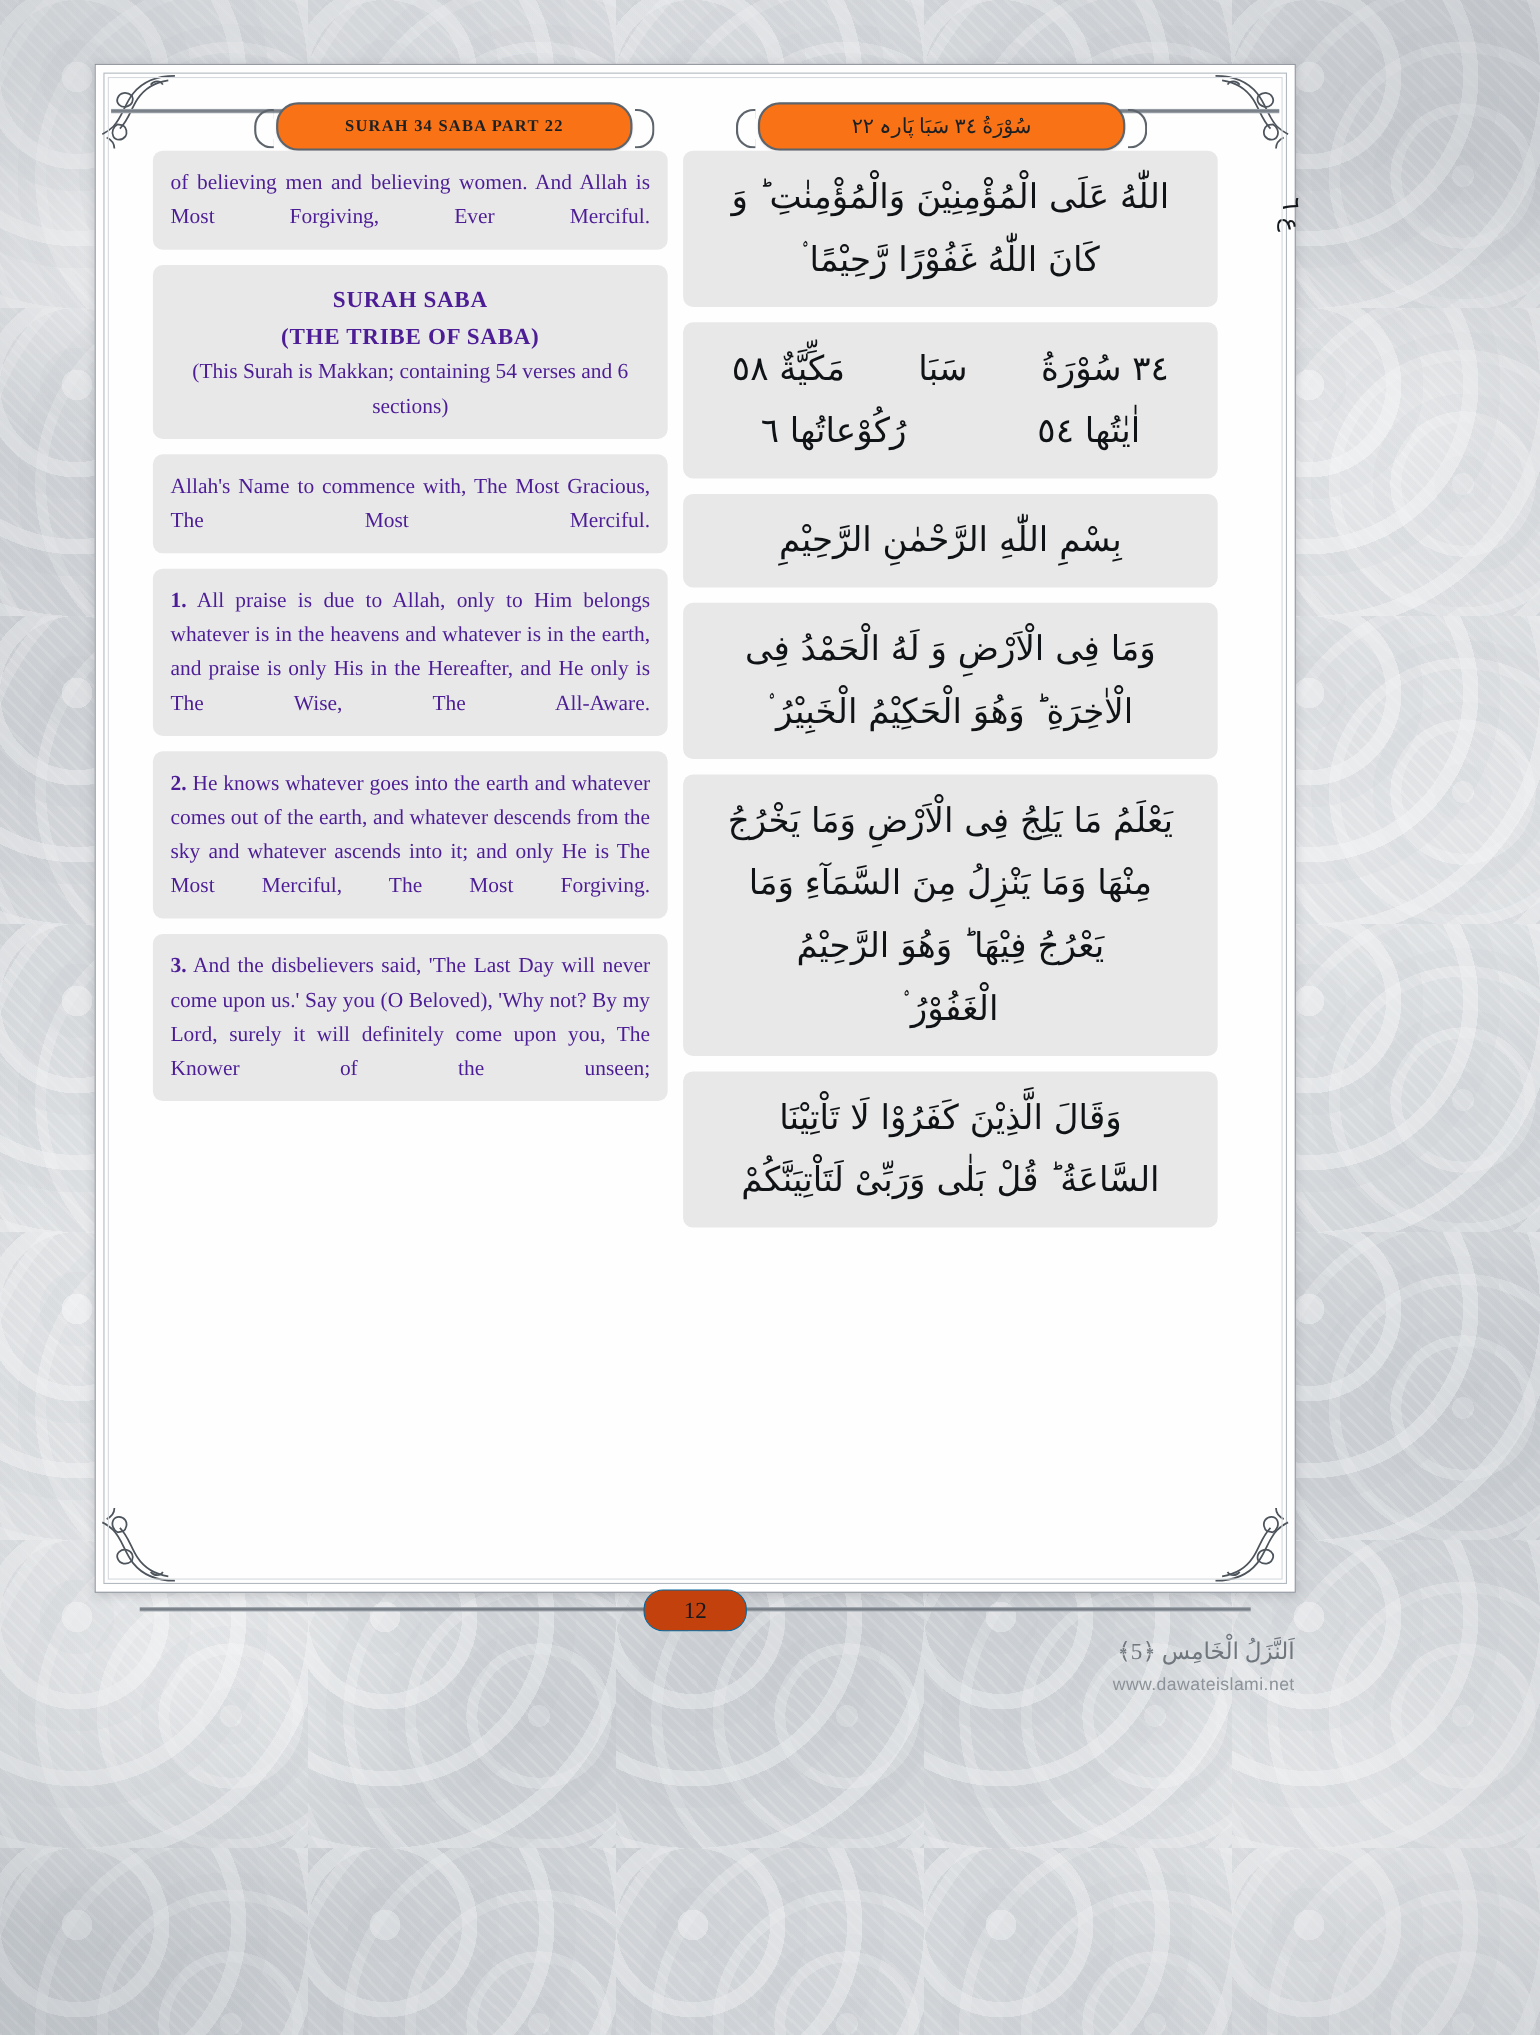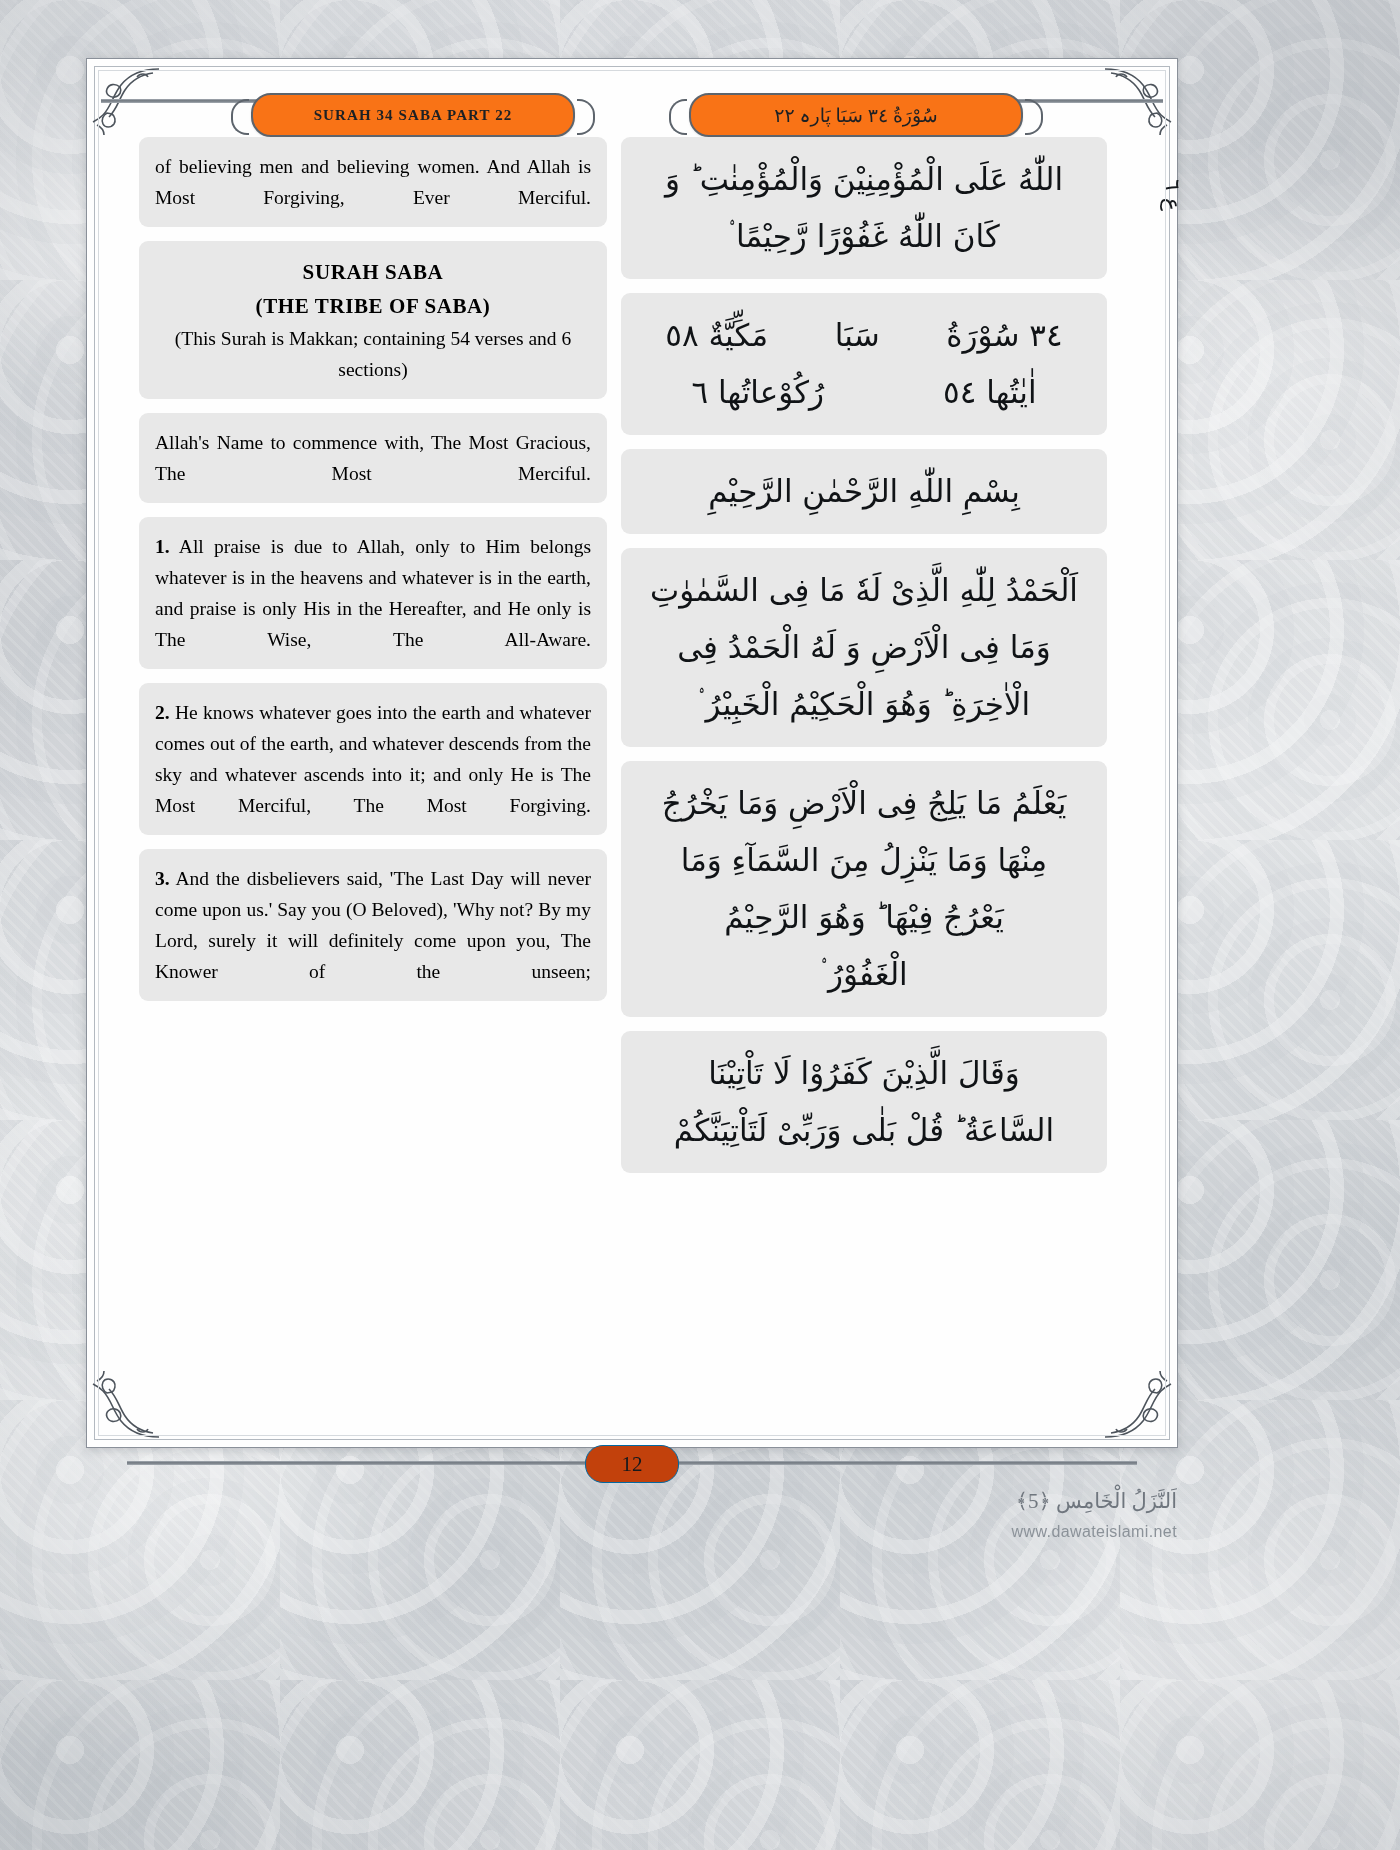--- a/index.html
+++ b/index.html
@@ -116,21 +116,21 @@
 
   .cell{
     background:#e8e8e8;
     border-radius:9px;
     padding:14px 16px;
     box-sizing:border-box;
   }
   .cell.en{
     font-family:"Liberation Serif", serif;
     font-size:19.5px;line-height:31px;
-    color:#000000;
+    color:#4c1d95;
     text-align:justify;
     text-align-last:justify;
     hyphens:none;
   }
   .cell.ar{
     direction:rtl;
     font-family:"DejaVu Sans", sans-serif;
     font-size:31px;line-height:57px;
     color:#101316;
     text-align:center;
@@ -300,21 +300,20 @@
           <span>اٰیٰتُها ٥٤</span>
           <span>رُكُوْعاتُها ٦</span>
         </div>
       </div>
 
       <div class="cell ar">
         <div class="ar-line">بِسْمِ اللّٰهِ الرَّحْمٰنِ الرَّحِيْمِ</div>
       </div>
 
       <div class="cell ar">
-        <div class="ar-line">اَلْحَمْدُ لِلّٰهِ الَّذِىْ لَهٗ مَا فِى السَّمٰوٰتِ</div>
         <div class="ar-line">وَمَا فِى الْاَرْضِ وَ لَهُ الْحَمْدُ فِى</div>
         <div class="ar-line">الْاٰخِرَةِ ؕ وَهُوَ الْحَكِيْمُ الْخَبِيْرُ ۟</div>
       </div>
 
       <div class="cell ar">
         <div class="ar-line">يَعْلَمُ مَا يَلِجُ فِى الْاَرْضِ وَمَا يَخْرُجُ</div>
         <div class="ar-line">مِنْهَا وَمَا يَنْزِلُ مِنَ السَّمَآءِ وَمَا</div>
         <div class="ar-line">يَعْرُجُ فِيْهَا ؕ وَهُوَ الرَّحِيْمُ</div>
         <div class="ar-line">الْغَفُوْرُ ۟</div>
       </div>

